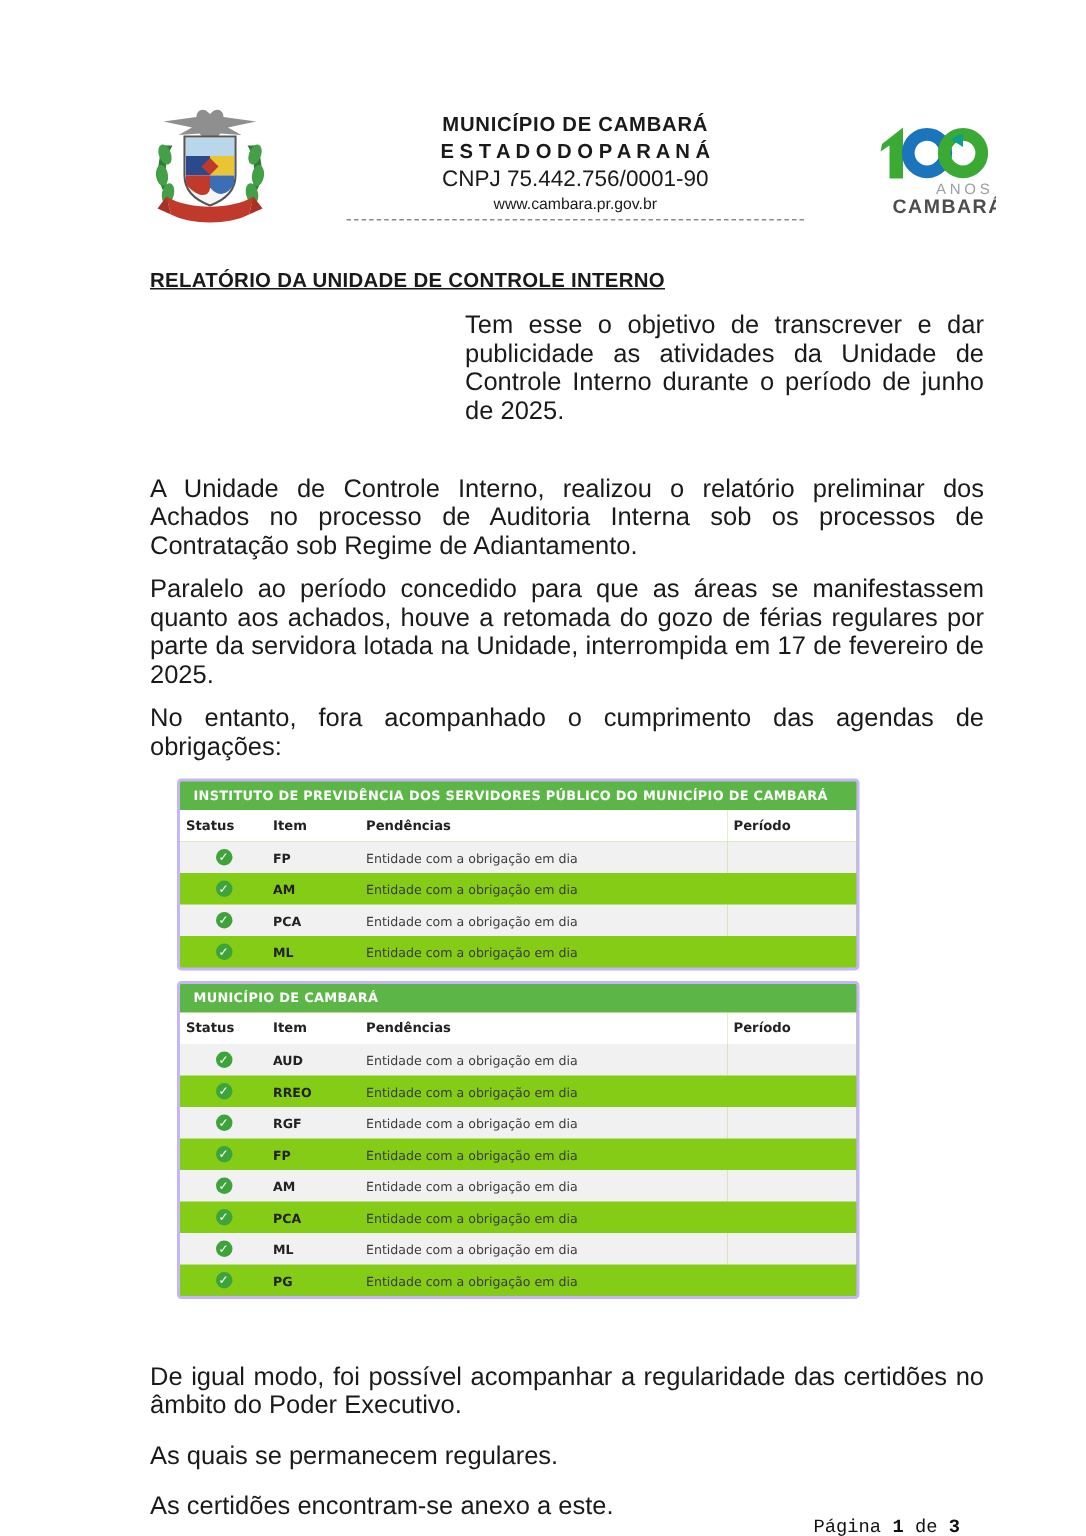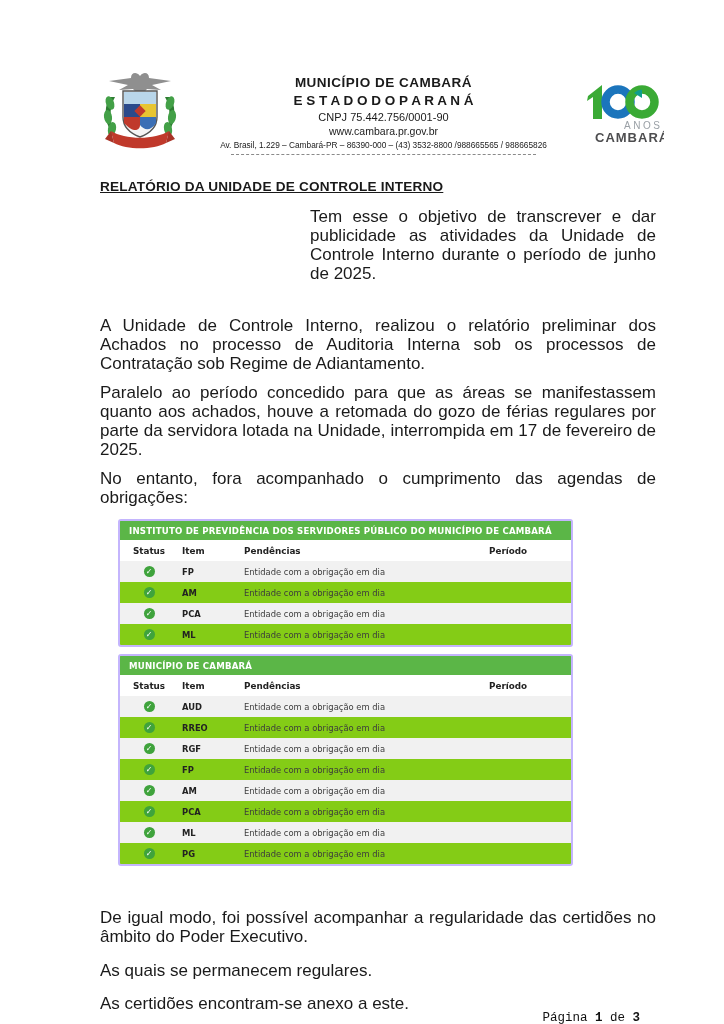--- a/index.html
+++ b/index.html
@@ -10,21 +10,21 @@
     font-family: "Liberation Sans", sans-serif;
     color: #1a1a1a;
     margin-top: 43px;
   }
   
   .hdr { display: flex; align-items: flex-start; padding: 24px 60px 0 95px; }
   .crest { width: 90px; height: 90px; flex: 0 0 90px; }
   .hdr-center { flex: 1; text-align: center; padding-top: 8px; }
   .hdr-line1 { font-size: 13.5px; font-weight: bold; letter-spacing: .5px; }
   .hdr-line2 { font-size: 13.5px; font-weight: bold; white-space: nowrap; margin-top: 3px; }
-  .hdr-line3 { font-size: 11px; margin-top: 3px; }
+  .hdr-line3 { font-size: 15px; margin-top: 3px; }
   .hdr-line4 { font-size: 10.5px; margin-top: 2px; }
   .hdr-line5 { font-size: 8.3px; margin-top: 3px; white-space: nowrap; }
   .hdr-dash  { width: 305px; margin: 4px auto 0; border-top: 1.5px dashed #8a8a8a; height: 0; }
   .cent-logo { width: 82px; flex: 0 0 82px; margin-top: 14px; }
   
   .content { padding: 0 68px 0 100px; }
   .doc-title {
     margin-top: 22px; font-size: 13.6px; font-weight: bold;
     text-decoration: underline; letter-spacing: .2px;
   }
@@ -44,21 +44,21 @@
     background: #5bb647; color: #ffffff; font-weight: bold;
     font-family: "DejaVu Sans", sans-serif;
     font-size: 8.6px; padding: 5px 9px 4px; letter-spacing: .2px;
   }
   table.obl { border-collapse: collapse; width: 100%; table-layout: fixed;
     font-family: "DejaVu Sans", sans-serif; }
   table.obl th {
     font-size: 8.8px; color: #222; text-align: left;
     padding: 6px 4px 5px; font-weight: bold; background: #fff;
   }
-  table.obl th.c-status { text-align: center; }
+  table.obl th.c-status { }
   table.obl td { font-size: 8.4px; color: #3c3c3c; padding: 5px 4px; }
   table.obl td.c-status { text-align: center; }
   table.obl td.c-item { font-weight: bold; color: #222; }
   table.obl tr.alt td { background: #f1f1f1; }
   .check {
     display: inline-block; width: 11px; height: 11px; border-radius: 50%;
     background: #3fa33c; color: #fff; font-size: 8px; line-height: 11px;
     text-align: center; font-weight: bold;
   }
   
@@ -104,21 +104,20 @@
       <path d="M16 64 C30 73 60 73 74 64 L71 76 C58 83 32 83 19 76 Z" fill="#c0392b"></path>
       <path d="M16 64 L10 72 L19 76 Z" fill="#a93226"></path>
       <path d="M74 64 L80 72 L71 76 Z" fill="#a93226"></path>
     </svg>
 
     <div class="hdr-center">
       <div class="hdr-line1">MUNICÍPIO DE CAMBARÁ</div>
       <div class="hdr-line2">E S T A D O   D O   P A R A N Á</div>
       <div class="hdr-line3">CNPJ 75.442.756/0001-90</div>
       <div class="hdr-line4">www.cambara.pr.gov.br</div>
-      <div class="hdr-line5">Av. Brasil, 1.229 – Cambará-PR – 86390-000 – (43) 3532-8800 /988665565 / 988665826</div>
       <div class="hdr-dash"></div>
     </div>
 
     <svg class="cent-logo" viewBox="0 0 82 64">
 
       <path d="M6 15 L20 4 L20 38 L11 38 L11 16 L5 20 Z" fill="#3aaa35"></path>
 
       <circle cx="36" cy="21" r="12.5" fill="none" stroke="#1b75bc" stroke-width="8.5"></circle>
 
       <circle cx="60" cy="21" r="12.5" fill="none" stroke="#3aaa35" stroke-width="8.5"></circle>

